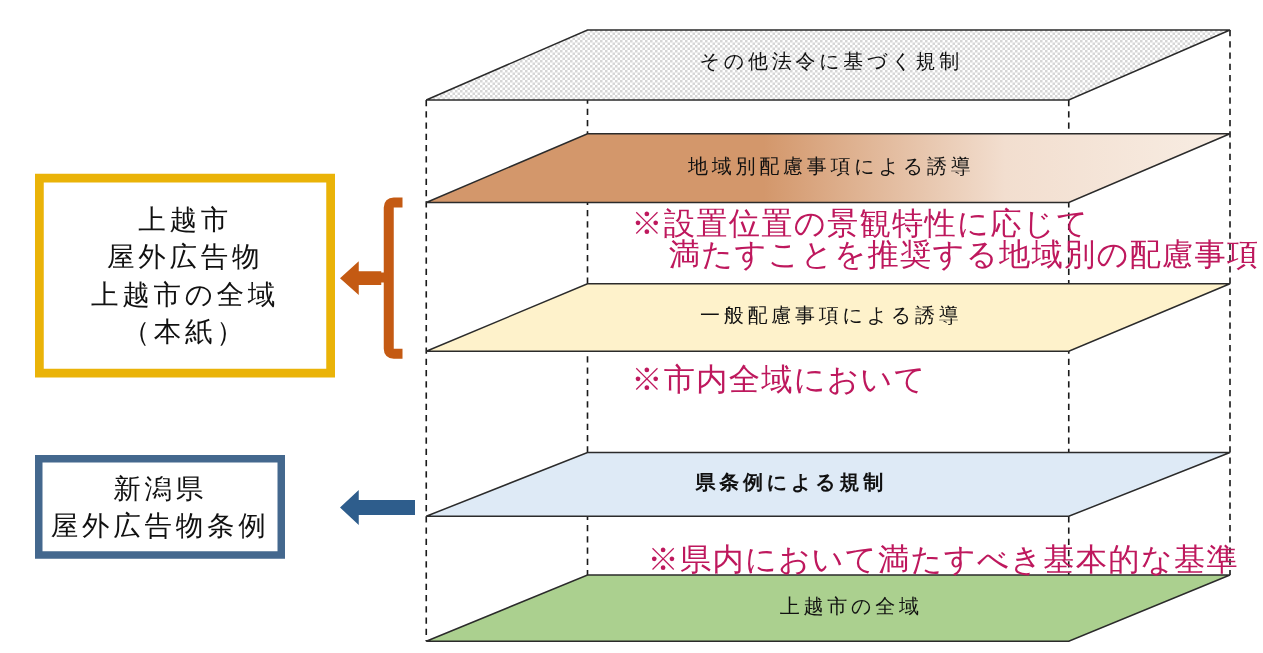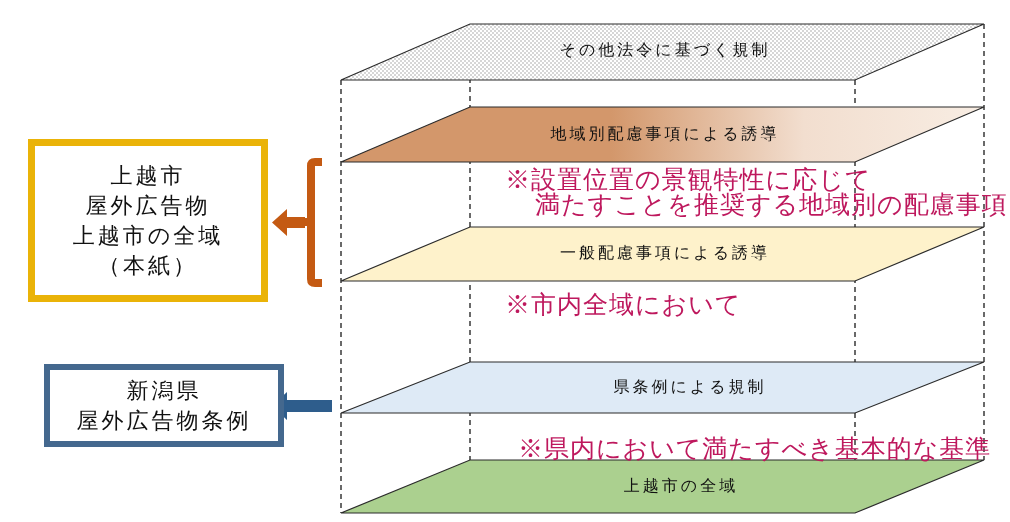--- a/index.html
+++ b/index.html
@@ -17,21 +17,21 @@
     white-space:nowrap;color:#be185d;
   }
   .note .indent{padding-left:30px;}
   .side-box{
     position:absolute;background:#fff;display:flex;flex-direction:column;
     align-items:center;justify-content:center;box-sizing:border-box;
     text-align:center;
   }
   .side-box .bl{font-size:22px;letter-spacing:3px;line-height:30px;white-space:nowrap;color:#111;}
   #guideline-box{left:28px;top:139px;width:240px;height:163px;border:7px solid #eab308;}
-  #ordinance-box{left:44px;top:364px;width:240px;height:83px;border:6px solid #44688E;text-align:right;}
+  #ordinance-box{left:28px;top:364px;width:200px;height:83px;border:6px solid #44688E;text-align:right;}
 </style>
 </head>
 <body>
 
 <div id="stage">
 
   <svg id="diagram-svg" width="1010" height="522" viewBox="0 0 1010 522">
     <defs>
       <pattern id="hatchChecker" width="4" height="4" patternUnits="userSpaceOnUse">
         <rect width="4" height="4" fill="#ffffff"></rect>
@@ -61,21 +61,21 @@
     <line x1="311" y1="222" x2="300" y2="222" stroke-width="8" stroke="#C45A13"></line>
 
     <polygon points="305,217 287,217 287,209 272,222.5 287,236 287,228 305,228" fill="#C45A13"></polygon>
 
     <polygon points="332,400 287,400 287,392 272,406 287,420 287,412 332,412" fill="#2E5D8C"></polygon>
   </svg>
 
   <div class="layer-label" style="left:665px;top:50px;">その他法令に基づく規制</div>
   <div class="layer-label" style="left:665px;top:134px;">地域別配慮事項による誘導</div>
   <div class="layer-label" style="left:665px;top:253px;text-align:center;">一般配慮事項による誘導</div>
-  <div class="layer-label" style="left:690px;top:387px;">県条例による規制</div>
+  <div class="layer-label" style="left:633px;top:387px;font-weight:bold;">県条例による規制</div>
   <div class="layer-label" style="left:665px;top:486px;margin-left:16px;">上越市の全域</div>
 
   <div class="note" style="left:505px;top:167px;">
     <div>※設置位置の景観特性に応じて</div>
     <div class="indent">満たすことを推奨する地域別の配慮事項</div>
   </div>
   <div class="note" style="left:505px;top:292px;text-align:right;">
     <div>※市内全域において</div>
   </div>
   <div class="note" style="left:518px;top:436px;">

